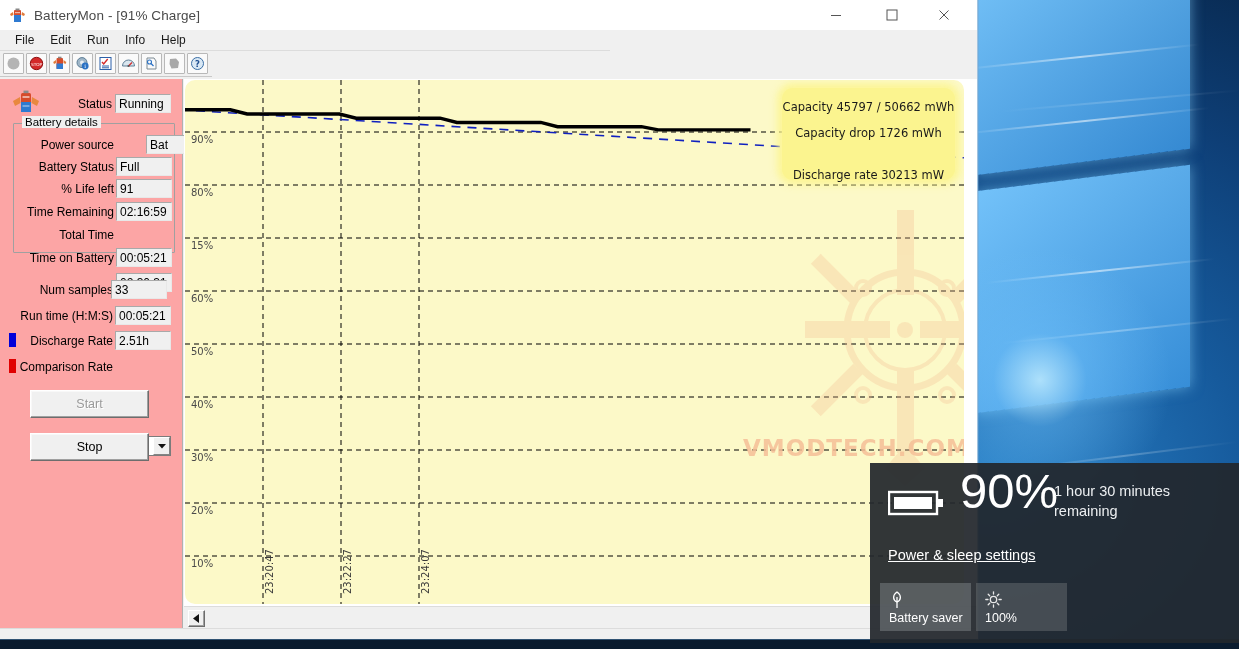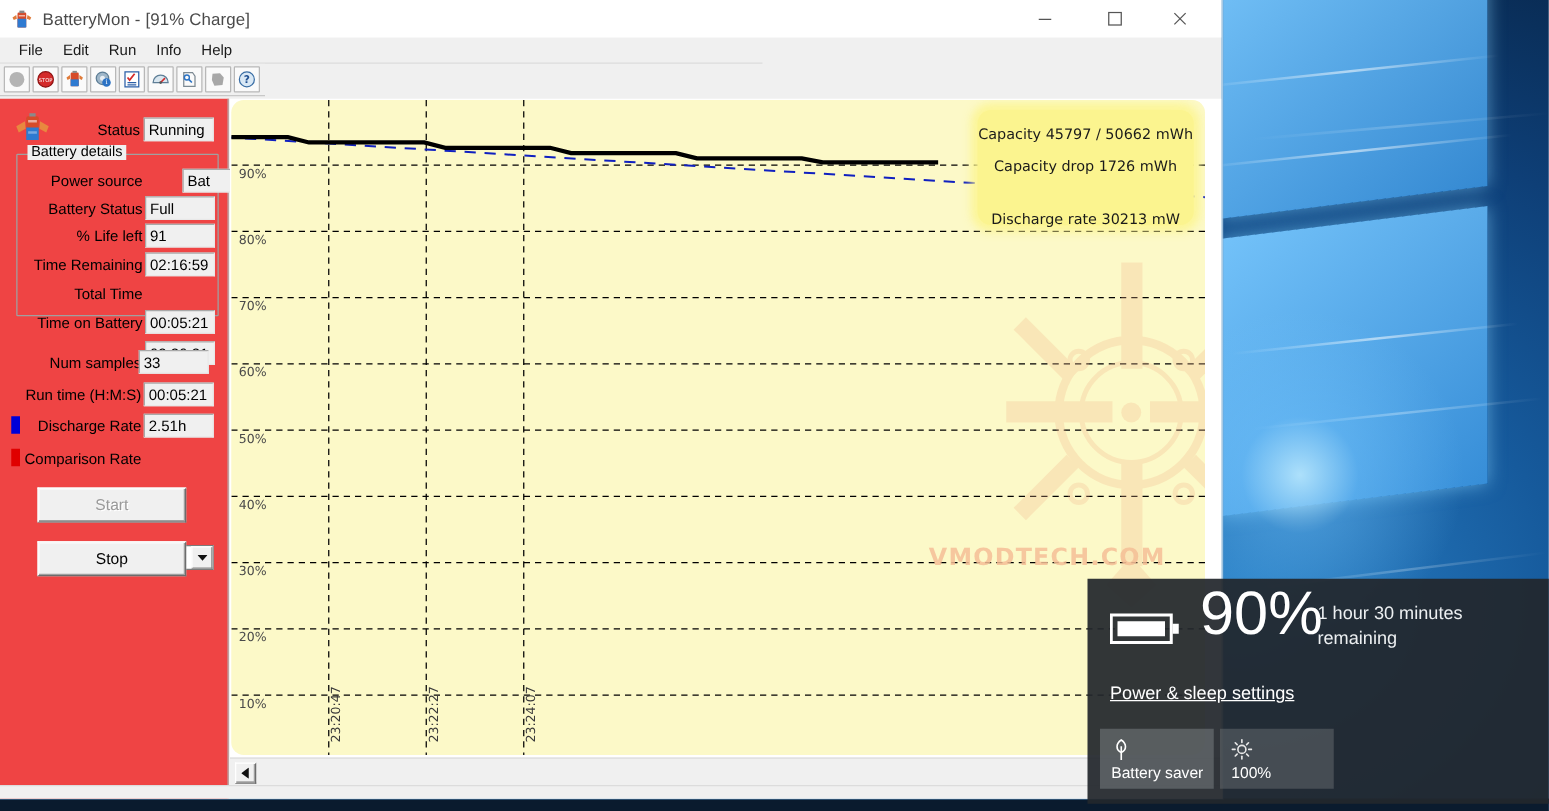--- a/index.html
+++ b/index.html
@@ -98,21 +98,21 @@
   .tb-btn {
     width: 21px; height: 21px; border: 1px solid #b8b8b8; background: #fafafa;
     display: flex; align-items: center; justify-content: center;
     border-radius: 1px;
   }
   .tb-btn svg { display: block; }
 
   
   #left-panel {
     position: absolute; left: 0; top: 79px; width: 183px; height: 560px;
-    background: #ef4444;
+    background: #fca5a5;
     border-right: 1px solid #b0b0b0;
   }
   #status-row {
     position: absolute; left: 0; top: 7px; width: 183px; height: 36px;
   }
   #panel-logo { position: absolute; left: 11px; top: 3px; width: 30px; height: 28px; }
   #status-label {
     position: absolute; left: 60px; top: 11px; width: 52px; text-align: right;
     font-size: 12px; color: #000;
   }
@@ -191,21 +191,21 @@
     transform-origin: 0 0; transform: rotate(-90deg); white-space: nowrap;
   }
 
   
   #watermark {
     position: absolute; left: 600px; top: 110px; width: 240px; height: 300px;
     opacity: 0.38; pointer-events: none;
   }
   #watermark-text {
     position: absolute; left: 558px; top: 355px;
-    font-size: 19px; font-weight: bold; letter-spacing: 1px;
+    font-size: 23px; font-weight: bold; letter-spacing: 1px;
     color: rgba(245,190,150,0.85);
     font-family: "DejaVu Sans", sans-serif;
     pointer-events: none;
   }
 
   
   #callout {
     position: absolute; left: 597px; top: 8px; width: 173px; height: 92px;
     background: #fbf48f; border-radius: 11px;
     box-shadow: 0 0 7px 5px rgba(251,244,143,0.85);
@@ -511,21 +511,21 @@
               <circle cx="162" cy="205" r="7" fill="none" stroke="#f2b98e" stroke-width="4"></circle>
               <path d="M120 255 L140 278 L120 296 L100 278 Z"></path>
             </g>
           </svg>
         </div>
         <div id="watermark-text">VMODTECH.COM</div>
 
         <div id="ylabels">
             <div class="ylabel" style="top: 54px;">90%</div>
             <div class="ylabel" style="top: 107px;">80%</div>
-            <div class="ylabel" style="top: 160px;">70%</div>
+            <div class="ylabel" style="top: 160px;">15%</div>
             <div class="ylabel" style="top: 213px;">60%</div>
             <div class="ylabel" style="top: 266px;">50%</div>
             <div class="ylabel" style="top: 319px;">40%</div>
             <div class="ylabel" style="top: 372px;">30%</div>
             <div class="ylabel" style="top: 425px;">20%</div>
             <div class="ylabel" style="top: 478px;">10%</div>
           </div>
 
         <div id="xlabels">
             <div class="xlabel" style="left: 79px; top: 514px;">23:20:47</div>

